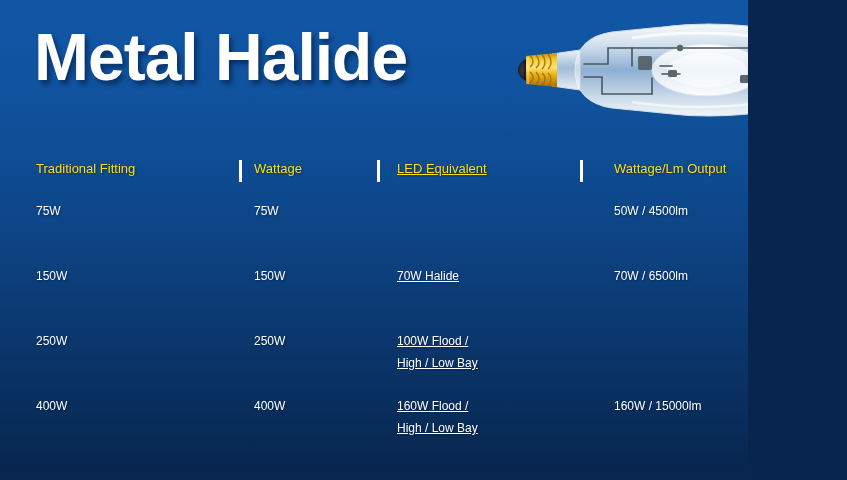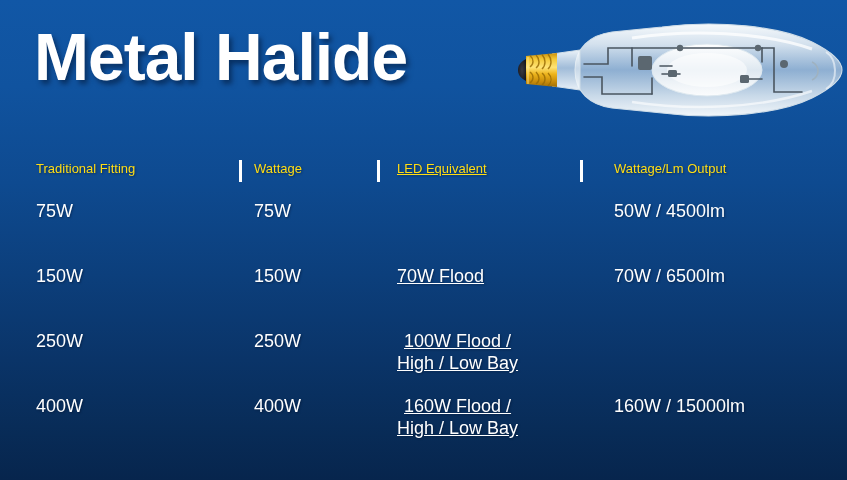--- a/index.html
+++ b/index.html
@@ -5,32 +5,31 @@
   html, body {
     margin: 0;
     padding: 0;
     background: #07254d;
   }
   body {
     font-family: "Liberation Sans", sans-serif;
   }
   #infographic {
     position: relative;
-    width: 847px;
+    width: 748px;
     height: 480px;
     overflow: hidden;
     background: linear-gradient(180deg,
         #1157a6 0%,
         #10539f 18%,
         #0e4a90 38%,
         #0c3f7c 57%,
         #0a3468 75%,
         #082c58 89%,
         #07254d 100%);
-    text-align: center;
   }
 
   
   .title {
     position: absolute;
     left: 34px;
     top: 24px;
     font-size: 66px;
     line-height: 1;
     font-weight: bold;
@@ -58,21 +57,21 @@
     width: 847px;
   }
   .row {
     position: relative;
     height: 65px;
   }
   .cell {
     position: absolute;
     top: 0;
     color: #ffffff;
-    font-size: 18px;
+    font-size: 12px;
     line-height: 22px;
     white-space: pre-line;
     text-shadow: 1px 1px 2px rgba(0, 15, 40, 0.45);
   }
   .header-row { height: 42px; }
   .header-row .cell {
     color: #ffdd14;
     font-size: 13px;
     font-weight: normal;
   }
@@ -204,21 +203,21 @@
 
     <div class="row">
       <div class="cell c0">75W</div>
       <div class="cell c1">75W</div>
       <div class="cell c3">50W / 4500lm</div>
     </div>
 
     <div class="row">
       <div class="cell c0">150W</div>
       <div class="cell c1">150W</div>
-      <div class="cell c2">70W Flood</div>
+      <div class="cell c2">70W Halide</div>
       <div class="cell c3">70W / 6500lm</div>
     </div>
 
     <div class="row">
       <div class="cell c0">250W</div>
       <div class="cell c1">250W</div>
       <div class="cell c2">100W Flood /
 High / Low Bay</div>
     </div>
 

